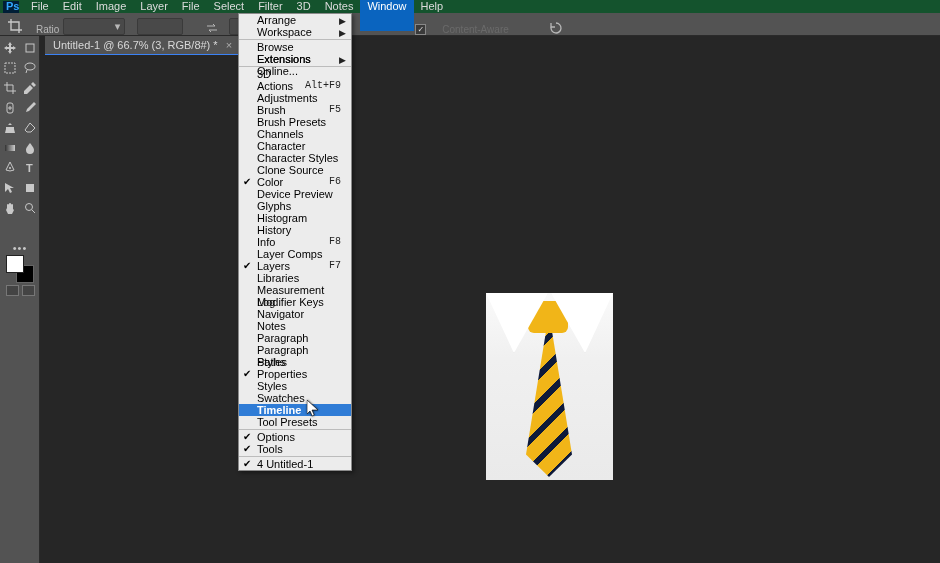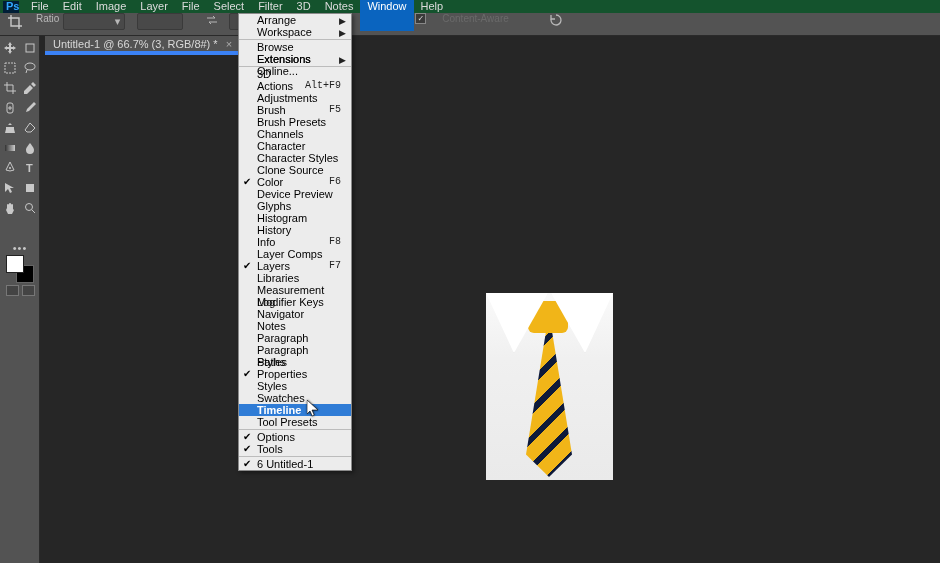--- a/index.html
+++ b/index.html
@@ -3,21 +3,21 @@
 <meta charset="utf-8">
 <style>
 * { margin:0; padding:0; box-sizing:border-box; font-family:"Segoe UI",Tahoma,sans-serif; font-size:11px; user-select:none; }
 body { width:940px; height:563px; background:#535353; overflow:hidden; position:relative; }
 .menubar { height:13px; background:#14532d; display:flex; align-items:center; padding-left:2px; color:#dcdcdc; }
 .ps-logo { width:18px; height:13px; display:flex; align-items:center; justify-content:center; margin-right:4px; }
 .ps-logo svg { width:16px; height:12px; }
 .menu-item { padding:18px 7px; line-height:13px; cursor:default; font-size:11px; }
 .menu-item.active { background:#0a64bf; color:#fff; }
 
-.optbar { height:23px; background:#535353; display:flex; align-items:flex-start; padding-left:6px; border-bottom:1px solid #2a2a2a; color:#b8b8b8; }
+.optbar { height:23px; background:#535353; display:flex; align-items:flex-end; padding-left:6px; border-bottom:1px solid #2a2a2a; color:#b8b8b8; }
 .crop-icon { width:18px; height:18px; display:flex; align-items:center; justify-content:center; margin-right:12px; }
 .opt-label { font-size:10px; margin-right:4px; }
 .opt-drop { width:62px; height:17px; background:#494949; border:1px solid #3a3a3a; border-radius:2px; display:flex; align-items:center; justify-content:space-between; padding:0 4px; margin-right:12px; font-size:10px; }
 .swap-ic { width:14px; height:14px; display:flex; align-items:center; justify-content:center; margin:0 10px; color:#b8b8b8; }
 .clear-btn { font-size:10px; padding:0 6px; height:17px; line-height:15px; background:transparent; border:1px solid transparent; color:#b8b8b8; }
 .opt-check { display:flex; align-items:center; font-size:10px; gap:3px; margin-right:16px; }
 .chk { width:11px; height:11px; border:1px solid #888; background:#3a3a3a; display:flex; align-items:center; justify-content:center; color:#ddd; font-size:8px; }
 .opt-disabled { color:#6a6a6a; font-size:10px; margin-right:40px; }
 .reset-ic { width:16px; margin-right:340px; color:#b8b8b8; }
 
@@ -25,21 +25,21 @@
 .toolbox { width:40px; background:#535353; border-right:1px solid #2a2a2a; display:grid; grid-template-columns:20px 20px; grid-auto-rows:20px; padding-top:2px; }
 .tool { display:flex; align-items:center; justify-content:center; color:#c8c8c8; }
 .tool.wide { grid-column:1/3; height:auto; padding:4px 0; }
 .swatches { position:relative; width:28px; height:28px; margin:6px auto 4px; }
 .sw-f { position:absolute; top:0; left:0; width:18px; height:18px; background:#fff; border:1px solid #222; }
 .sw-b { position:absolute; bottom:0; right:0; width:18px; height:18px; background:#000; border:1px solid #666; }
 .qm { display:flex; justify-content:center; gap:3px; margin-top:4px; }
 .qm span { width:13px; height:11px; border:1px solid #777; background:#444; }
 
 .canvas-area { flex:1; background:#262626; position:relative; }
-.tab { position:absolute; top:0; left:5px; height:19px; background:#535353; color:#d8d8d8; font-size:10px; display:flex; align-items:center; padding:0 10px 0 8px; gap:8px; border-bottom:4px solid #3b82f6; }
+.tab { position:absolute; top:0; left:5px; height:19px; background:#535353; color:#d8d8d8; font-size:10px; display:flex; align-items:center; padding:0 10px 0 8px; gap:8px; border-bottom:1px solid #3b82f6; }
 .tab .x { color:#aaa; }
 .canvas-dark { position:absolute; top:19px; left:0; right:0; bottom:0; background:#262626; }
 .img-placeholder { position:absolute; left:446px; top:257px; width:127px; height:187px; background:#f3f3f3; overflow:hidden; }
 .img-placeholder .bg { position:absolute; inset:0; background:linear-gradient(180deg,#fafafa 0,#f0f0f0 35%,#eaeaea 100%); }
 .tie-knot { position:absolute; left:42px; top:8px; width:40px; height:32px; background:#f1b518; border-radius:4px 4px 6px 6px; }
 .tie-body { position:absolute; left:40px; top:34px; width:46px; height:150px; background:
   repeating-linear-gradient(135deg,#0e1a3a 0 6px,#f1b518 6px 20px);
   clip-path:polygon(45% 0,55% 0,100% 85%,50% 100%,0 85%);
 }
 .collar-l { position:absolute; left:0; top:0; width:62px; height:60px; background:#fff; box-shadow:0 1px 2px rgba(0,0,0,.15); clip-path:polygon(0 0,100% 0,45% 100%); }
@@ -370,21 +370,21 @@
       <span class="chk">✔</span>
       <span>Options</span>
     </div>
     <div class="row lh">
       <span class="chk">✔</span>
       <span>Tools</span>
     </div>
     <div class="row sep"></div>
     <div class="row lh">
       <span class="chk">✔</span>
-      <span>6 Untitled-1</span>
+      <span>4 Untitled-1</span>
     </div>
   </div>
 
 <div class="cursor">
   <svg viewBox="0 0 12 18">
       <path d="M0 0v14l3-3 2.2 5 2-1-2.2-5H11z" fill="#fff" stroke="#000" stroke-width="0.6"></path>
     </svg>
 </div>
 
 </body></html>

